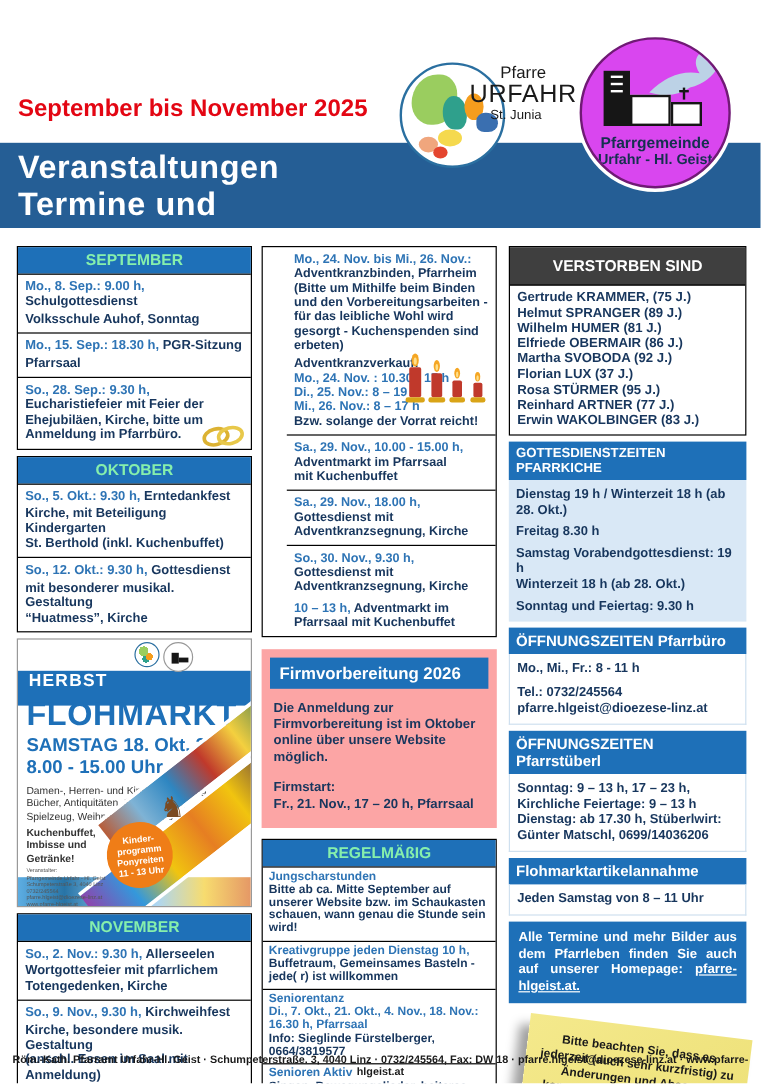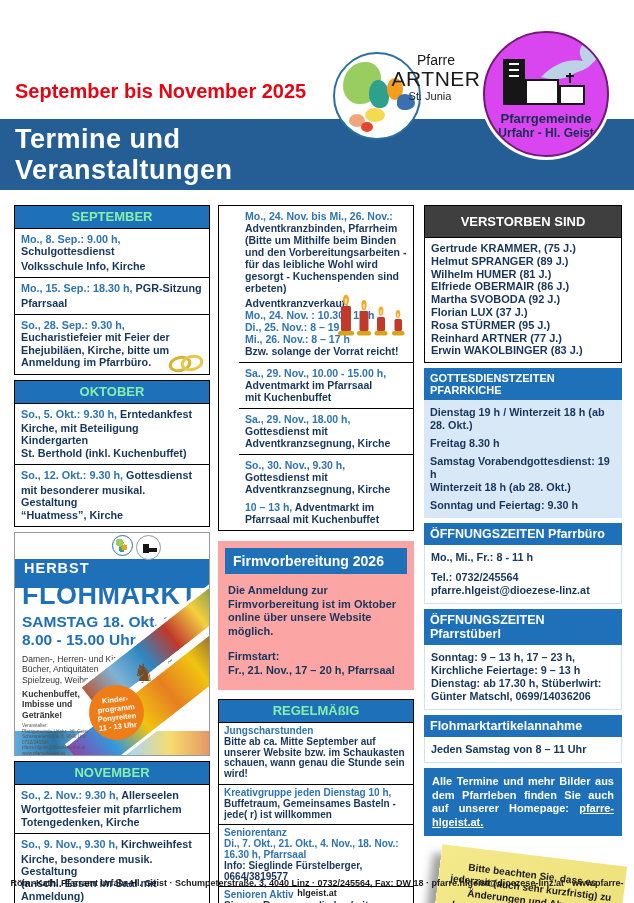--- a/index.html
+++ b/index.html
@@ -128,38 +128,38 @@
             font-size:9px; font-weight:bold; color:#1a1a1a; }
 </style>
 </head>
 <body>
 
 <div id="page">
 
   <div class="period">September bis November 2025</div>
   <div class="band">
     <div class="bandtitle">
+      <div>Veranstaltungen</div>
       <div>Termine und</div>
-      <div>Veranstaltungen</div>
     </div>
   </div>
 
   <div class="logo1">
     <div class="l1circle">
       <span class="blob" style="left:8px;top:8px;width:38px;height:42px;background:#9acd5f;border-radius:60% 40% 55% 45%;"></span>
       <span class="blob" style="left:34px;top:26px;width:20px;height:28px;background:#2fa08c;border-radius:50% 60% 40% 55%;"></span>
       <span class="blob" style="left:52px;top:24px;width:16px;height:22px;background:#f59d1d;border-radius:55%;"></span>
       <span class="blob" style="left:62px;top:40px;width:18px;height:16px;background:#3a6fb0;border-radius:45% 60% 50% 40%;"></span>
       <span class="blob" style="left:30px;top:54px;width:20px;height:14px;background:#f5d94e;border-radius:50%;"></span>
       <span class="blob" style="left:14px;top:60px;width:16px;height:13px;background:#f0a67d;border-radius:50%;"></span>
       <span class="blob" style="left:26px;top:68px;width:12px;height:10px;background:#e4452f;border-radius:50%;"></span>
     </div>
     <div class="l1text">
       <div class="l1a">Pfarre</div>
-      <div class="l1b">ARTNER</div>
+      <div class="l1b">URFAHR</div>
       <div class="l1c">St. Junia</div>
     </div>
   </div>
 
   <div class="logo2">
     <svg class="dove" width="70" height="60" viewBox="0 0 70 60">
       <path d="M10 38 Q30 18 52 22 Q44 10 56 2 Q60 14 68 16 Q60 30 44 34 Q30 44 10 38 Z" fill="#bcd2e6"></path>
     </svg>
     <div class="tower">
         <i></i>
@@ -173,21 +173,21 @@
     <div class="l2t2">Urfahr - Hl. Geist</div>
   </div>
 
   <div class="col" id="col-left">
 
     <div class="tbl">
       <div class="hd">SEPTEMBER</div>
       <div class="cell">
         <span class="d">Mo., 8. Sep.: 9.00 h,</span>
         <span>Schulgottesdienst</span>
-        <div class="dt">Volksschule Info, Kirche</div>
+        <div class="dt">Volksschule Auhof, Sonntag</div>
       </div>
       <div class="cell">
         <span class="d">Mo., 15. Sep.: 18.30 h,</span>
         <span>PGR-Sitzung</span>
         <div class="dt">Pfarrsaal</div>
       </div>
       <div class="cell" style="min-height:52px;">
         <span class="d">So., 28. Sep.: 9.30 h,</span>
         <span>Eucharistiefeier mit Feier der Ehejubiläen, Kirche, bitte um Anmeldung im Pfarrbüro.</span>
         <svg class="rings" width="38" height="20" viewBox="0 0 38 20">

